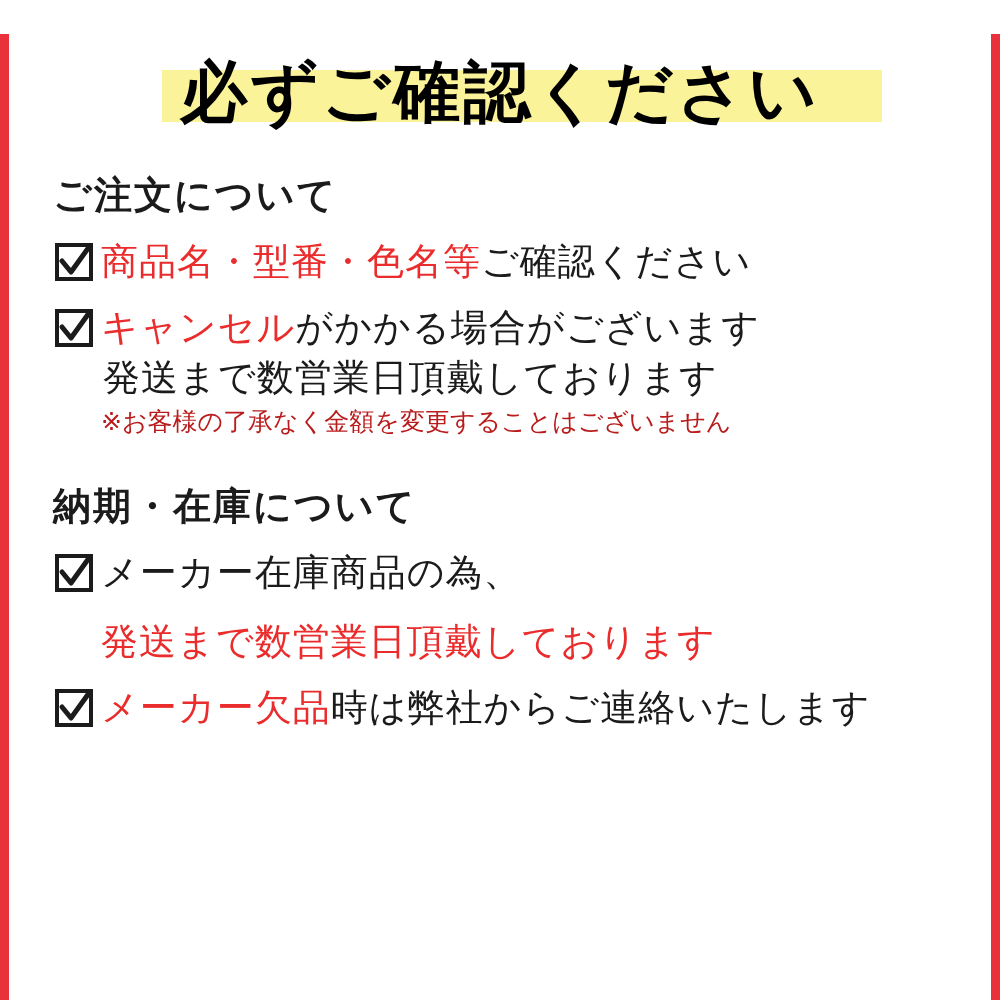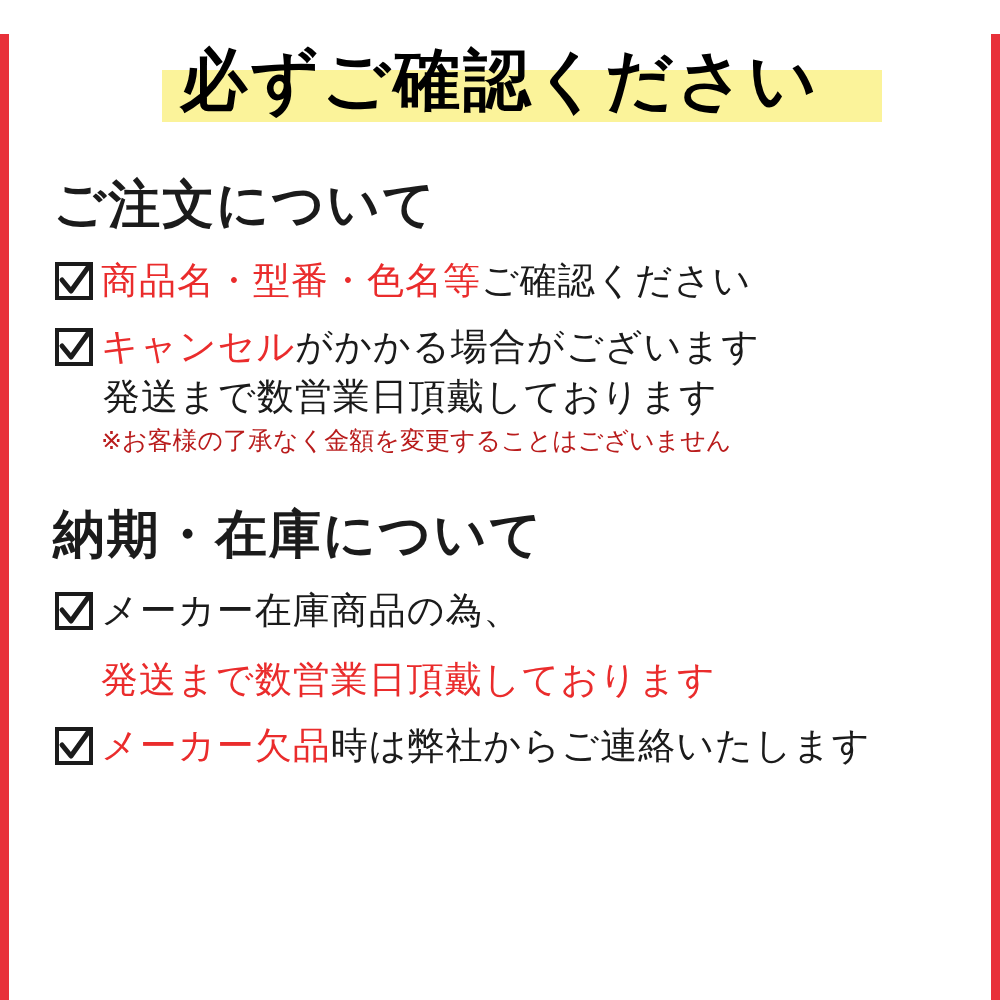--- a/index.html
+++ b/index.html
@@ -40,34 +40,34 @@
     position: absolute;
     left: 125px;
     top: 36px;
     width: 720px;
     height: 52px;
     background: #fbf39a;
   }
   .title-text {
     position: absolute;
     left: 0;
-    top: 0;
+    top: 12px;
     width: 100%;
     text-align: center;
     font-size: 67px;
     line-height: 92px;
     font-weight: bold;
     color: #000000;
     letter-spacing: 3px;
     white-space: nowrap;
   }
 
   
   .section-heading {
-    font-size: 52px;
+    font-size: 38px;
     font-weight: bold;
     color: #1b1b1b;
     letter-spacing: 2px;
     margin-left: 16px;
   }
   .sec1-heading { margin-top: 40px; }
   .sec2-heading { margin-top: 40px; }
 
   
   .item {

